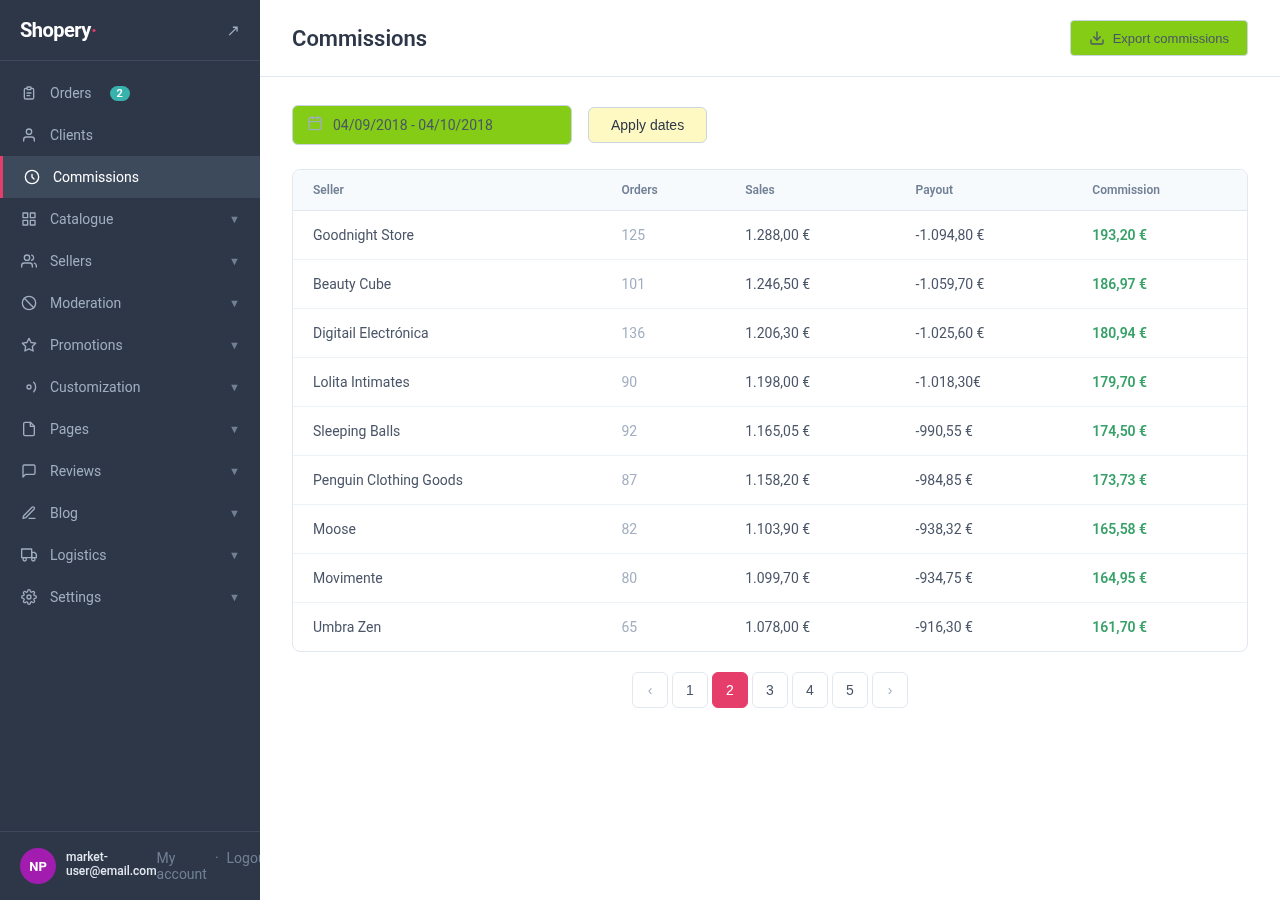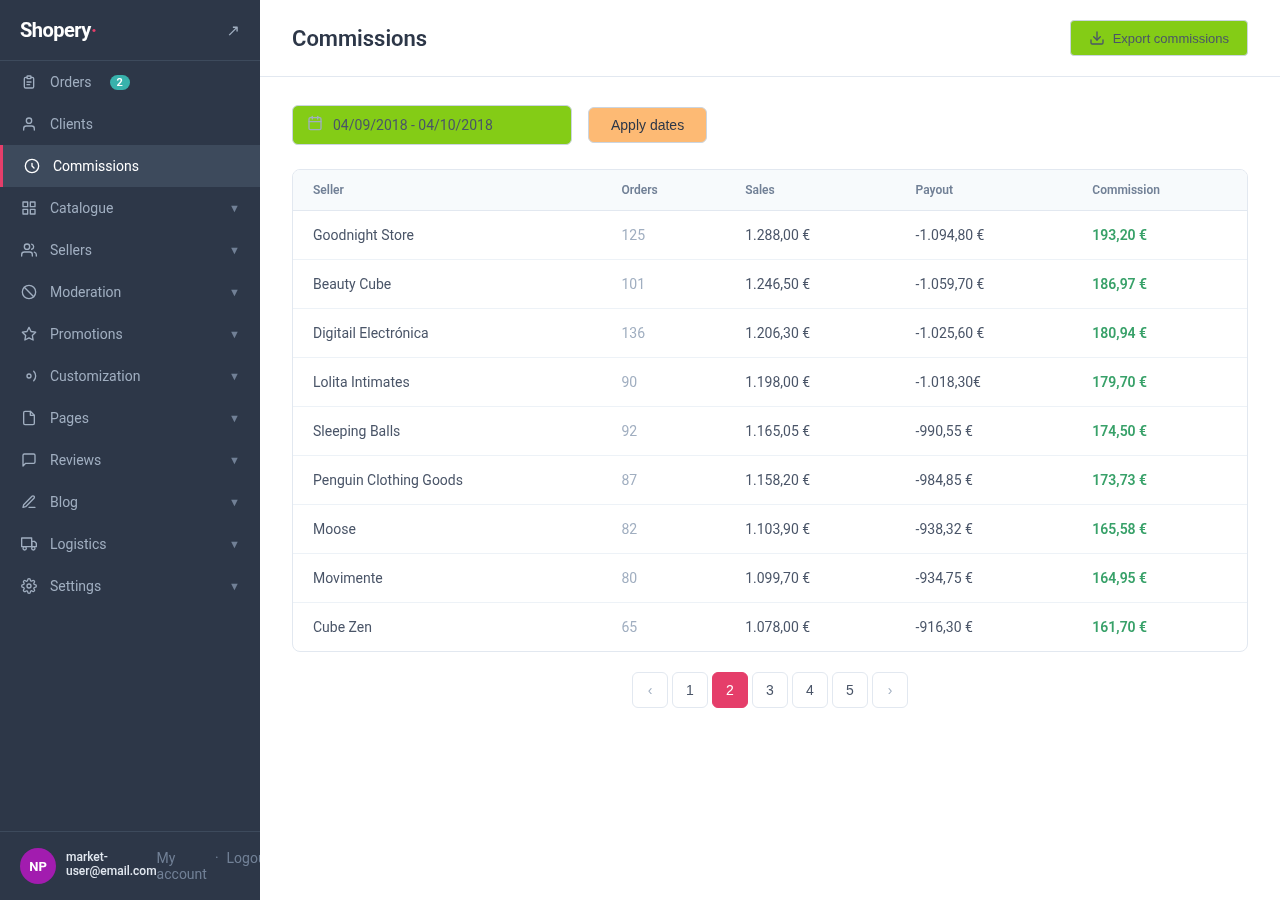--- a/index.html
+++ b/index.html
@@ -1,19 +1,19 @@
 <!DOCTYPE html>
 <html><head>
   <meta charset="utf-8">
   <style>
     * { margin: 0; padding: 0; box-sizing: border-box; }
     body { font-family: -apple-system, BlinkMacSystemFont, 'Segoe UI', Roboto, sans-serif; display: flex; height: 100vh; background: #f5f5f5; font-size: 14px; }
 
     
-    .sidebar { width: 260px; min-width: 260px; background: #2d3748; color: #a0aec0; display: flex; flex-direction: column; height: 100vh; overflow-y: auto; }
+    .sidebar { width: 260px; min-width: 260px; background: #2d3748; color: #a0aec0; display: flex; flex-direction: column; height: 100vh; overflow-y: auto; gap: 11px; }
     .sidebar-header { display: flex; align-items: center; justify-content: space-between; padding: 18px 20px; border-bottom: 1px solid #3d4a5c; }
     .logo { color: #fff; font-size: 20px; font-weight: 700; letter-spacing: -0.5px; }
     .logo span { color: #e53e6a; }
     .expand-icon { color: #a0aec0; cursor: pointer; font-size: 16px; }
     .nav-item { display: flex; align-items: center; justify-content: space-between; padding: 12px 20px; cursor: pointer; color: #a0aec0; transition: background 0.15s; }
     .nav-item.active { background: #3d4a5c; color: #fff; border-left: 3px solid #e53e6a; }
     .nav-item .nav-left { display: flex; align-items: center; gap: 12px; }
     .nav-icon { width: 18px; height: 18px; display: flex; align-items: center; justify-content: center; flex-shrink: 0; }
     .nav-label { font-size: 14px; }
     .badge { background: #38b2ac; color: #fff; border-radius: 12px; padding: 1px 7px; font-size: 11px; font-weight: 600; margin-left: 6px; }
@@ -30,21 +30,21 @@
     .main-header { display: flex; align-items: center; justify-content: space-between; padding: 20px 32px; border-bottom: 1px solid #e2e8f0; background: #fff; }
     .page-title { font-size: 22px; font-weight: 600; color: #2d3748; }
     .export-btn { display: flex; align-items: center; gap: 8px; padding: 9px 18px; border: 1.5px solid #cbd5e0; border-radius: 4px; background: #84cc16; color: #4a5568; font-size: 13px; cursor: pointer; font-weight: 500; }
 
     
     .content { flex: 1; padding: 28px 32px; overflow-y: auto; }
     .date-filter { display: flex; align-items: center; gap: 16px; margin-bottom: 24px; }
     .date-input-wrap { display: flex; align-items: center; gap: 10px; border: 1.5px solid #cbd5e0; border-radius: 6px; padding: 9px 14px; background: #84cc16; min-width: 280px; }
     .cal-icon { color: #a0aec0; font-size: 16px; }
     .date-value { color: #4a5568; font-size: 14px; }
-    .apply-btn { padding: 9px 22px; background: #fdba74; border: 1.5px solid #cbd5e0; border-radius: 6px; color: #2d3748; font-size: 14px; font-weight: 500; cursor: pointer; }
+    .apply-btn { padding: 9px 22px; background: #fef9c3; border: 1.5px solid #cbd5e0; border-radius: 6px; color: #2d3748; font-size: 14px; font-weight: 500; cursor: pointer; }
 
     
     .table-wrap { background: #fff; border: 1px solid #e2e8f0; border-radius: 8px; overflow: hidden; }
     table { width: 100%; border-collapse: collapse; }
     thead tr { background: #f7fafc; }
     th { padding: 13px 20px; text-align: left; font-size: 12px; font-weight: 600; color: #718096; text-transform: none; border-bottom: 1px solid #e2e8f0; }
     td { padding: 16px 20px; border-bottom: 1px solid #edf2f7; font-size: 14px; color: #4a5568; }
     tr:last-child td { border-bottom: none; }
     td.commission { color: #38a169; font-weight: 600; }
     td.orders-num { color: #a0aec0; }
@@ -348,21 +348,21 @@
     <td class="commission">165,58 €</td>
   </tr>
             <tr>
     <td>Movimente</td>
     <td class="orders-num">80</td>
     <td>1.099,70 €</td>
     <td class="payout-neg">-934,75 €</td>
     <td class="commission">164,95 €</td>
   </tr>
             <tr>
-    <td>Cube Zen</td>
+    <td>Umbra Zen</td>
     <td class="orders-num">65</td>
     <td>1.078,00 €</td>
     <td class="payout-neg">-916,30 €</td>
     <td class="commission">161,70 €</td>
   </tr>
           </tbody>
       </table>
     </div>
 
     <div class="pagination">

